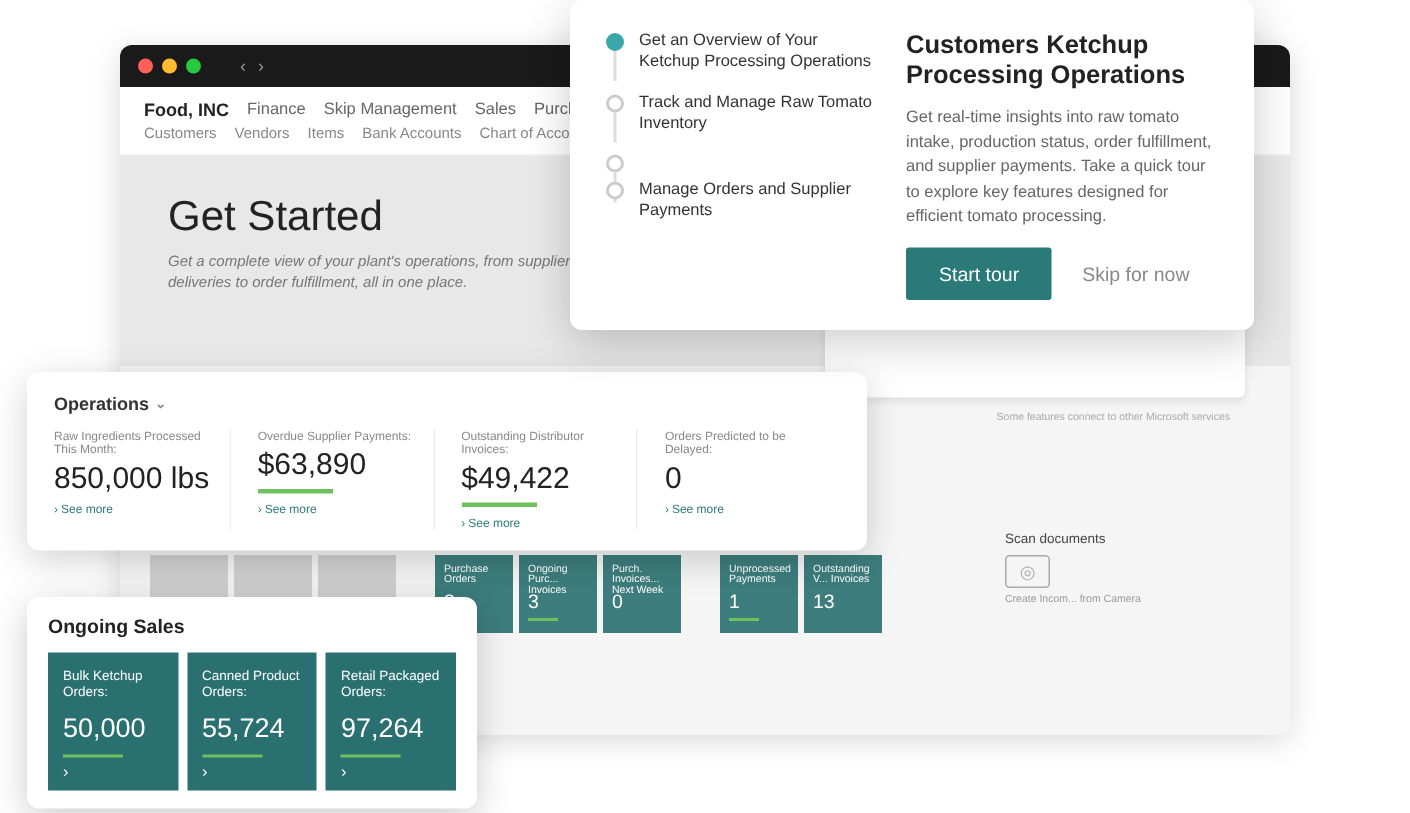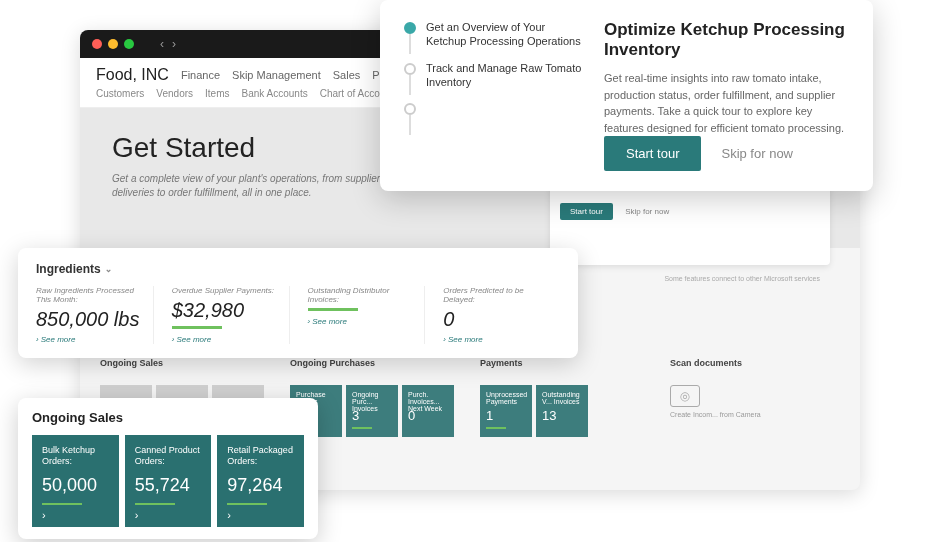--- a/index.html
+++ b/index.html
@@ -9,67 +9,67 @@
 .browser-window { position: absolute; left: 80px; top: 30px; width: 780px; height: 460px; background: #f5f5f5; border-radius: 8px; box-shadow: 0 4px 20px rgba(0,0,0,0.15); overflow: hidden; }
 .browser-bar { background: #1a1a1a; height: 28px; display: flex; align-items: center; padding: 0 12px; gap: 6px; }
 .traffic-light { width: 10px; height: 10px; border-radius: 50%; }
 .tl-red { background: #ff5f57; }
 .tl-yellow { background: #febc2e; }
 .tl-green { background: #28c840; }
 .nav-arrows { display: flex; gap: 8px; margin-left: 20px; color: #999; font-size: 12px; }
 
 .app-header { background: #fff; padding: 8px 16px; border-bottom: 1px solid #eee; }
 .app-title-row { display: flex; align-items: center; gap: 12px; font-size: 11px; color: #666; }
-.app-title { font-weight: 400; font-size: 16px; color: #222; }
+.app-title { font-weight: 700; font-size: 12px; color: #222; }
 .app-nav-row { display: flex; gap: 12px; font-size: 10px; color: #888; margin-top: 4px; }
 
 .hero { background: #e8e8e8; padding: 24px 32px; height: 140px; }
 .hero h1 { font-size: 28px; font-weight: 400; color: #222; margin-bottom: 8px; }
 .hero p { font-size: 10px; color: #777; max-width: 300px; line-height: 1.4; font-style: italic; }
 
 .mini-tour { position: absolute; right: 30px; top: 155px; width: 280px; height: 80px; background: #fff; border-radius: 4px; box-shadow: 0 2px 6px rgba(0,0,0,0.1); padding: 10px; font-size: 8px; }
 .mini-tour-btn { background: #2a7a7a; color: #fff; padding: 4px 10px; font-size: 8px; border: none; border-radius: 2px; margin-top: 8px; }
 .mini-skip { font-size: 8px; color: #888; margin-left: 10px; }
 .mini-footer { position: absolute; right: 40px; top: 245px; font-size: 7px; color: #aaa; }
 
 .sections-row { display: flex; gap: 20px; padding: 10px 20px; margin-top: 100px; }
 .section-col { flex: 1; }
-.section-title { font-size: 9px; font-weight: 700; color: #444; margin-bottom: 17px; }
+.section-title { font-size: 9px; font-weight: 400; color: #444; margin-bottom: 6px; }
 .tile-row { display: flex; gap: 4px; }
 .tile-sm { background: #3d7d7d; color: #fff; padding: 6px; width: 52px; height: 52px; font-size: 7px; position: relative; }
 .tile-sm .num { font-size: 13px; font-weight: 300; position: absolute; bottom: 14px; left: 6px; }
 .tile-sm .bar { position: absolute; bottom: 8px; left: 6px; width: 20px; height: 2px; background: #6fc15e; }
 .tile-placeholder { background: #d0d0d0; width: 52px; height: 52px; }
 .scan-icon { width: 30px; height: 22px; border: 1.5px solid #aaa; border-radius: 3px; display: flex; align-items: center; justify-content: center; color: #aaa; font-size: 12px; }
 .scan-text { font-size: 7px; color: #999; margin-top: 4px; }
 
 
-.tour-card { position: absolute; left: 380px; top: 0; width: 493px; background: #fff; border-radius: 8px; box-shadow: 0 8px 30px rgba(0,0,0,0.2); padding: 20px 24px; display: flex; gap: 20px; z-index: 10; }
+.tour-card { position: absolute; left: 380px; top: 0; width: 456px; background: #fff; border-radius: 8px; box-shadow: 0 8px 30px rgba(0,0,0,0.2); padding: 20px 24px; display: flex; gap: 20px; z-index: 10; }
 .tour-steps { width: 180px; }
 .tour-step { display: flex; gap: 10px; font-size: 11px; color: #333; margin-bottom: 4px; align-items: flex-start; position: relative; }
 .step-dot { width: 12px; height: 12px; border-radius: 50%; border: 2px solid #ccc; flex-shrink: 0; background: #fff; z-index: 1; margin-top: 2px; }
 .step-dot.active { background: #3aa8a8; border-color: #3aa8a8; }
 .step-line { position: absolute; left: 5px; top: 14px; width: 2px; height: 20px; background: #ddd; }
 .tour-step span { line-height: 1.3; padding-bottom: 8px; }
 .tour-main { flex: 1; }
 .tour-main h2 { font-size: 17px; font-weight: 600; color: #222; margin-bottom: 10px; }
-.tour-main p { font-size: 11px; color: #666; line-height: 1.5; }
+.tour-main p { font-size: 11px; color: #666; line-height: 1.5; margin-bottom: 12px; }
 .tour-time { font-size: 11px; color: #999; display: flex; align-items: center; gap: 6px; margin-bottom: 20px; }
 .clock-icon { width: 12px; height: 12px; border: 1.5px solid #bbb; border-radius: 50%; position: relative; }
 .clock-icon::after { content: ''; position: absolute; left: 4px; top: 2px; width: 1.5px; height: 4px; background: #bbb; }
 .tour-actions { display: flex; gap: 20px; align-items: center; }
 .btn-primary { background: #2a7a7a; color: #fff; border: none; padding: 10px 22px; font-size: 13px; border-radius: 2px; cursor: pointer; }
 .btn-skip { color: #888; font-size: 13px; cursor: pointer; }
 
 
 .activities-card { position: absolute; left: 18px; top: 248px; width: 560px; background: #fff; border-radius: 8px; box-shadow: 0 6px 24px rgba(0,0,0,0.18); padding: 14px 18px; z-index: 8; }
 .activities-header { font-size: 12px; font-weight: 600; color: #333; margin-bottom: 10px; display: flex; align-items: center; gap: 4px; }
 .chev { font-size: 9px; color: #888; }
 .metrics-row { display: flex; gap: 18px; }
-.metric { flex: 1; border-right: 1px solid #eee; padding-right: 12px; font-style: italic; }
+.metric { flex: 1; border-right: 1px solid #eee; padding-right: 12px; }
 .metric:last-child { border-right: none; }
 .metric-label { font-size: 8px; color: #888; margin-bottom: 4px; }
 .metric-value { font-size: 20px; font-weight: 400; color: #222; margin-bottom: 4px; }
 .metric-bar { width: 50px; height: 3px; background: #6fc15e; margin-bottom: 6px; }
 .metric-link { font-size: 8px; color: #2a7a7a; display: flex; align-items: center; gap: 2px; }
 
 
 .sales-card { position: absolute; left: 18px; top: 398px; width: 300px; background: #fff; border-radius: 8px; box-shadow: 0 6px 24px rgba(0,0,0,0.2); padding: 12px 14px; z-index: 9; }
 .sales-title { font-size: 13px; font-weight: 600; color: #222; margin-bottom: 10px; }
 .sales-tiles { display: flex; gap: 6px; }
@@ -161,56 +161,61 @@
       </div>
     <div class="tour-step">
         <div class="step-dot"></div>
         <div class="step-line"></div>
         <span>Track and Manage Raw Tomato Inventory</span>
       </div>
     <div class="tour-step">
         <div class="step-dot"></div>
         <div class="step-line"></div>
       </div>
+    <div class="tour-step">
+        <div class="step-dot"></div>
+        <span>Manage Orders and Supplier Payments</span>
+      </div>
   </div>
   <div class="tour-main">
-    <h2>Optimize Ketchup Processing Inventory</h2>
+    <h2>Customers Ketchup Processing Operations</h2>
     <p>Get real-time insights into raw tomato intake, production status, order fulfillment, and supplier payments. Take a quick tour to explore key features designed for efficient tomato processing.</p>
     <div class="tour-actions">
       <button class="btn-primary">Start tour</button>
       <span class="btn-skip">Skip for now</span>
     </div>
   </div>
 </div>
 
 <div class="activities-card">
   <div class="activities-header">
-    <span>Ingredients</span>
+    <span>Operations</span>
     <span class="chev">⌄</span>
   </div>
   <div class="metrics-row">
     <div class="metric">
       <div class="metric-label">Raw Ingredients Processed This Month:</div>
       <div class="metric-value">850,000 lbs</div>
       <div class="metric-link">
           <span>›</span>
           <span>See more</span>
         </div>
     </div>
     <div class="metric">
       <div class="metric-label">Overdue Supplier Payments:</div>
-      <div class="metric-value">$32,980</div>
+      <div class="metric-value">$63,890</div>
       <div class="metric-bar"></div>
       <div class="metric-link">
           <span>›</span>
           <span>See more</span>
         </div>
     </div>
     <div class="metric">
       <div class="metric-label">Outstanding Distributor Invoices:</div>
+      <div class="metric-value">$49,422</div>
       <div class="metric-bar"></div>
       <div class="metric-link">
           <span>›</span>
           <span>See more</span>
         </div>
     </div>
     <div class="metric">
       <div class="metric-label">Orders Predicted to be Delayed:</div>
       <div class="metric-value">0</div>
       <div class="metric-link">

